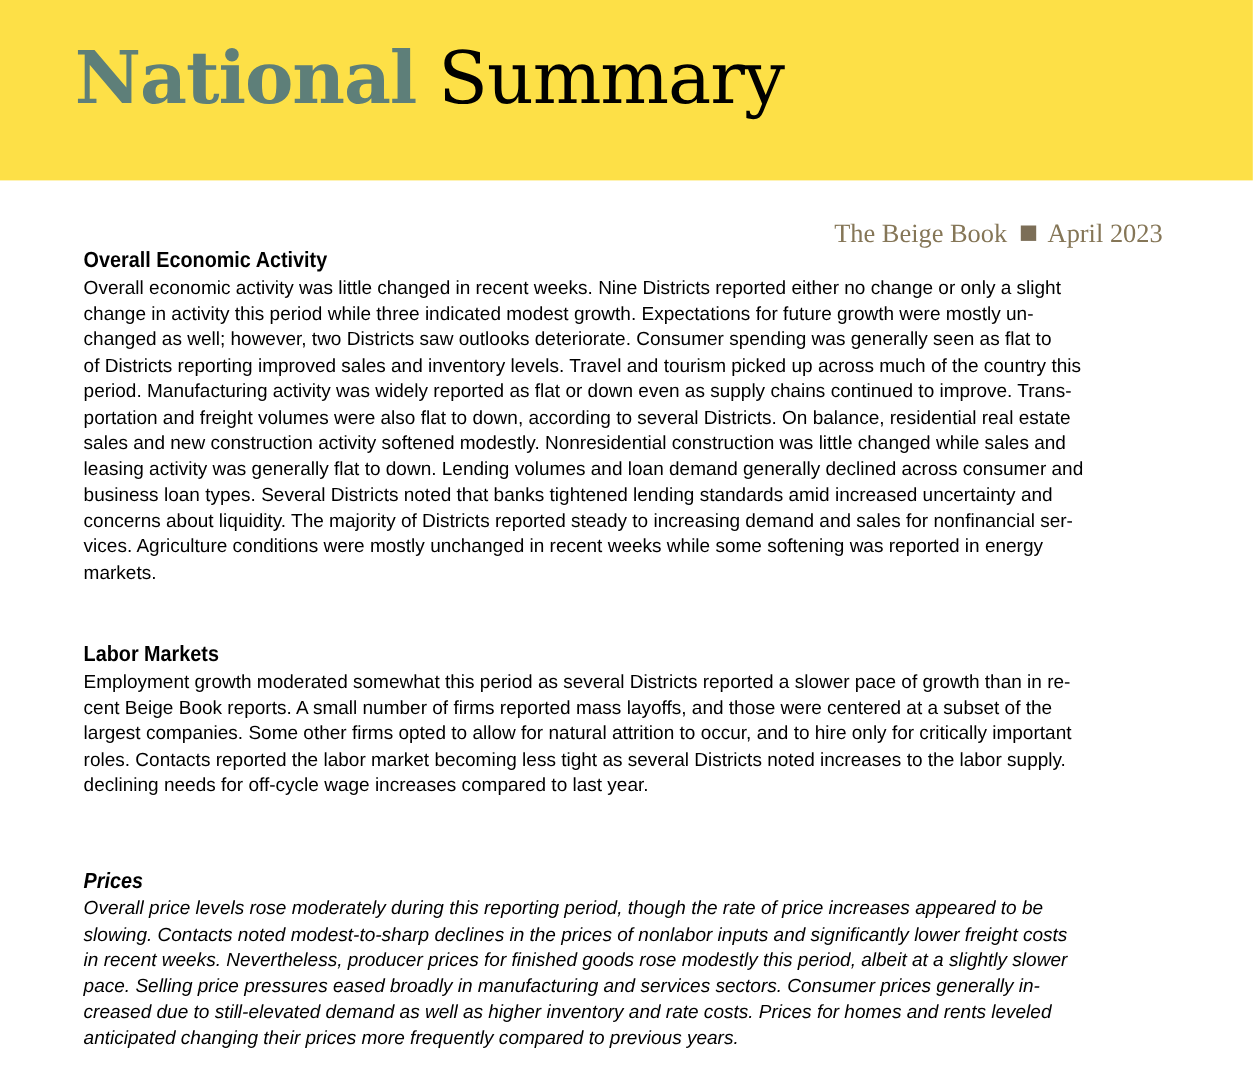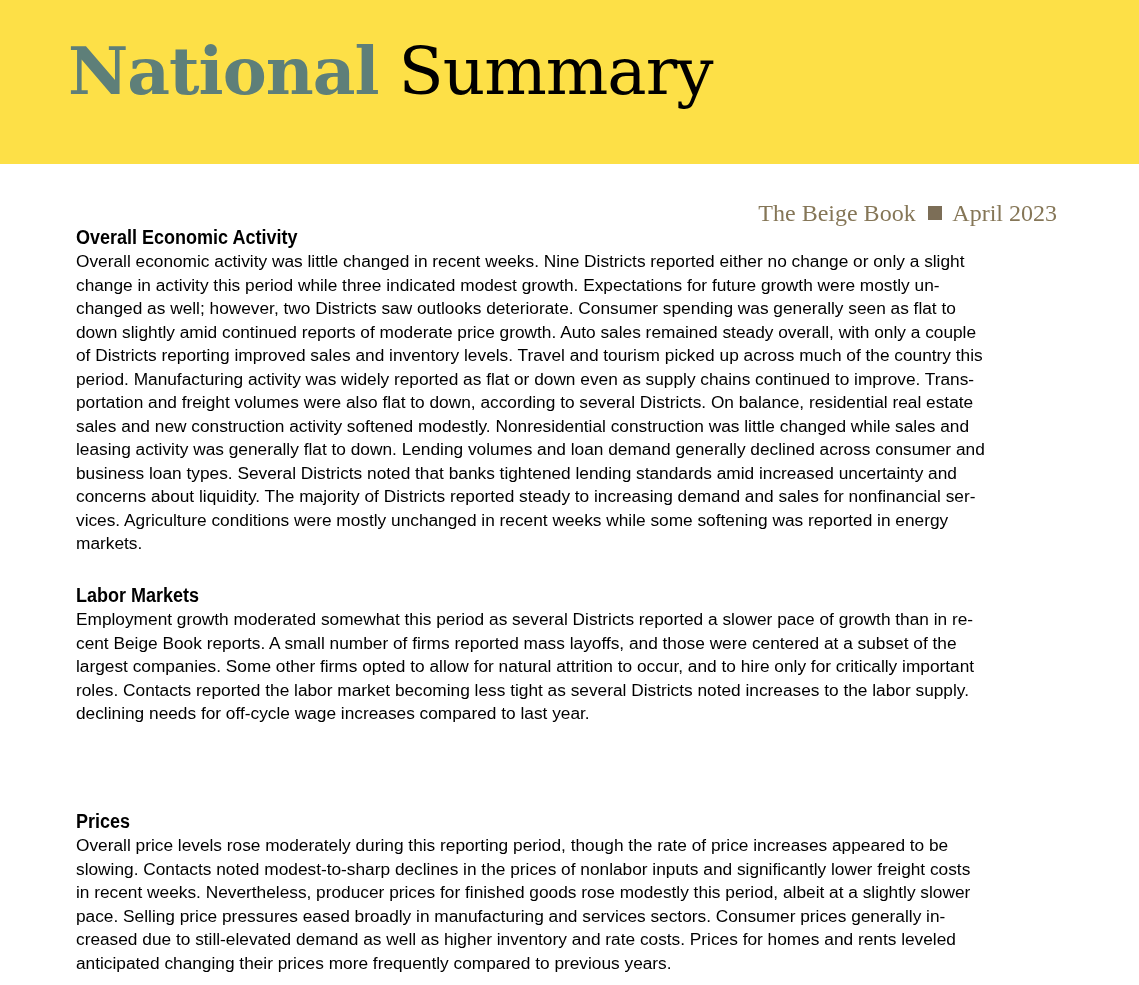--- a/index.html
+++ b/index.html
@@ -30,21 +30,21 @@
       margin: 0; font-family: "Liberation Sans", sans-serif;
       font-weight: bold; font-size: 20px; line-height: 26px; color: #000;
       transform: scaleX(0.9); transform-origin: left;
     }
     .section .line {
       font-family: "Liberation Sans", sans-serif; font-size: 17.3px;
       line-height: 23.5px; color: #000; white-space: nowrap;
     }
     #s1 { top: 224px; }
     #s2 { top: 582px; }
-    #s3 { top: 808px; }
+    #s3 { top: 788px; font-style: italic; }
   </style>
 </head>
 <body>
 
 <div class="banner">
   <div class="title">
     <span class="t1">National</span>
     <span class="t2">Summary</span>
   </div>
 </div>
@@ -54,21 +54,20 @@
   <span class="sq"></span>
   <span>April 2023</span>
 </div>
 
 <div class="section" id="s1">
   <h2>Overall Economic Activity</h2>
   <div class="body">
       <div class="line">Overall economic activity was little changed in recent weeks. Nine Districts reported either no change or only a slight</div>
       <div class="line">change in activity this period while three indicated modest growth. Expectations for future growth were mostly un-</div>
       <div class="line">changed as well; however, two Districts saw outlooks deteriorate. Consumer spending was generally seen as flat to</div>
-      <div class="line">down slightly amid continued reports of moderate price growth. Auto sales remained steady overall, with only a couple</div>
       <div class="line">of Districts reporting improved sales and inventory levels. Travel and tourism picked up across much of the country this</div>
       <div class="line">period. Manufacturing activity was widely reported as flat or down even as supply chains continued to improve. Trans-</div>
       <div class="line">portation and freight volumes were also flat to down, according to several Districts. On balance, residential real estate</div>
       <div class="line">sales and new construction activity softened modestly. Nonresidential construction was little changed while sales and</div>
       <div class="line">leasing activity was generally flat to down. Lending volumes and loan demand generally declined across consumer and</div>
       <div class="line">business loan types. Several Districts noted that banks tightened lending standards amid increased uncertainty and</div>
       <div class="line">concerns about liquidity. The majority of Districts reported steady to increasing demand and sales for nonfinancial ser-</div>
       <div class="line">vices. Agriculture conditions were mostly unchanged in recent weeks while some softening was reported in energy</div>
       <div class="line">markets.</div>
     </div>

